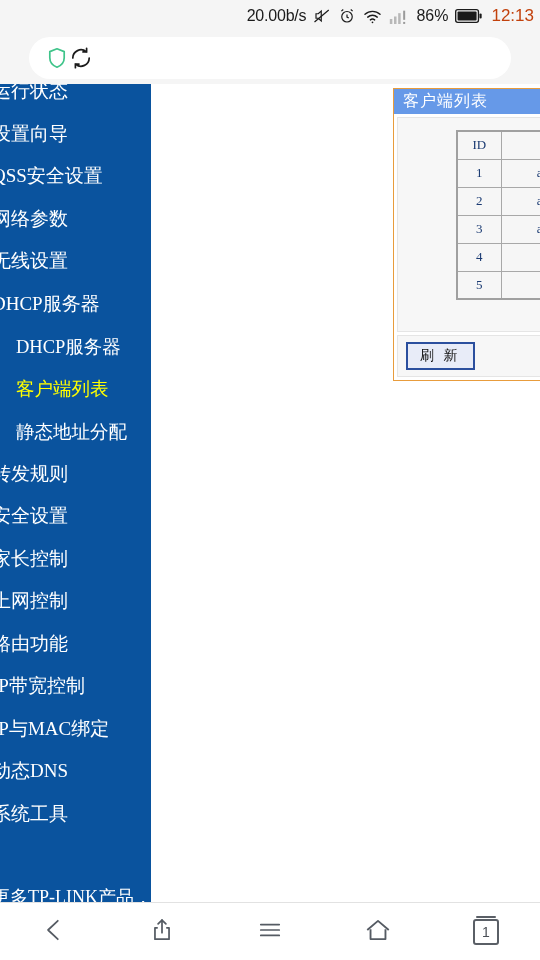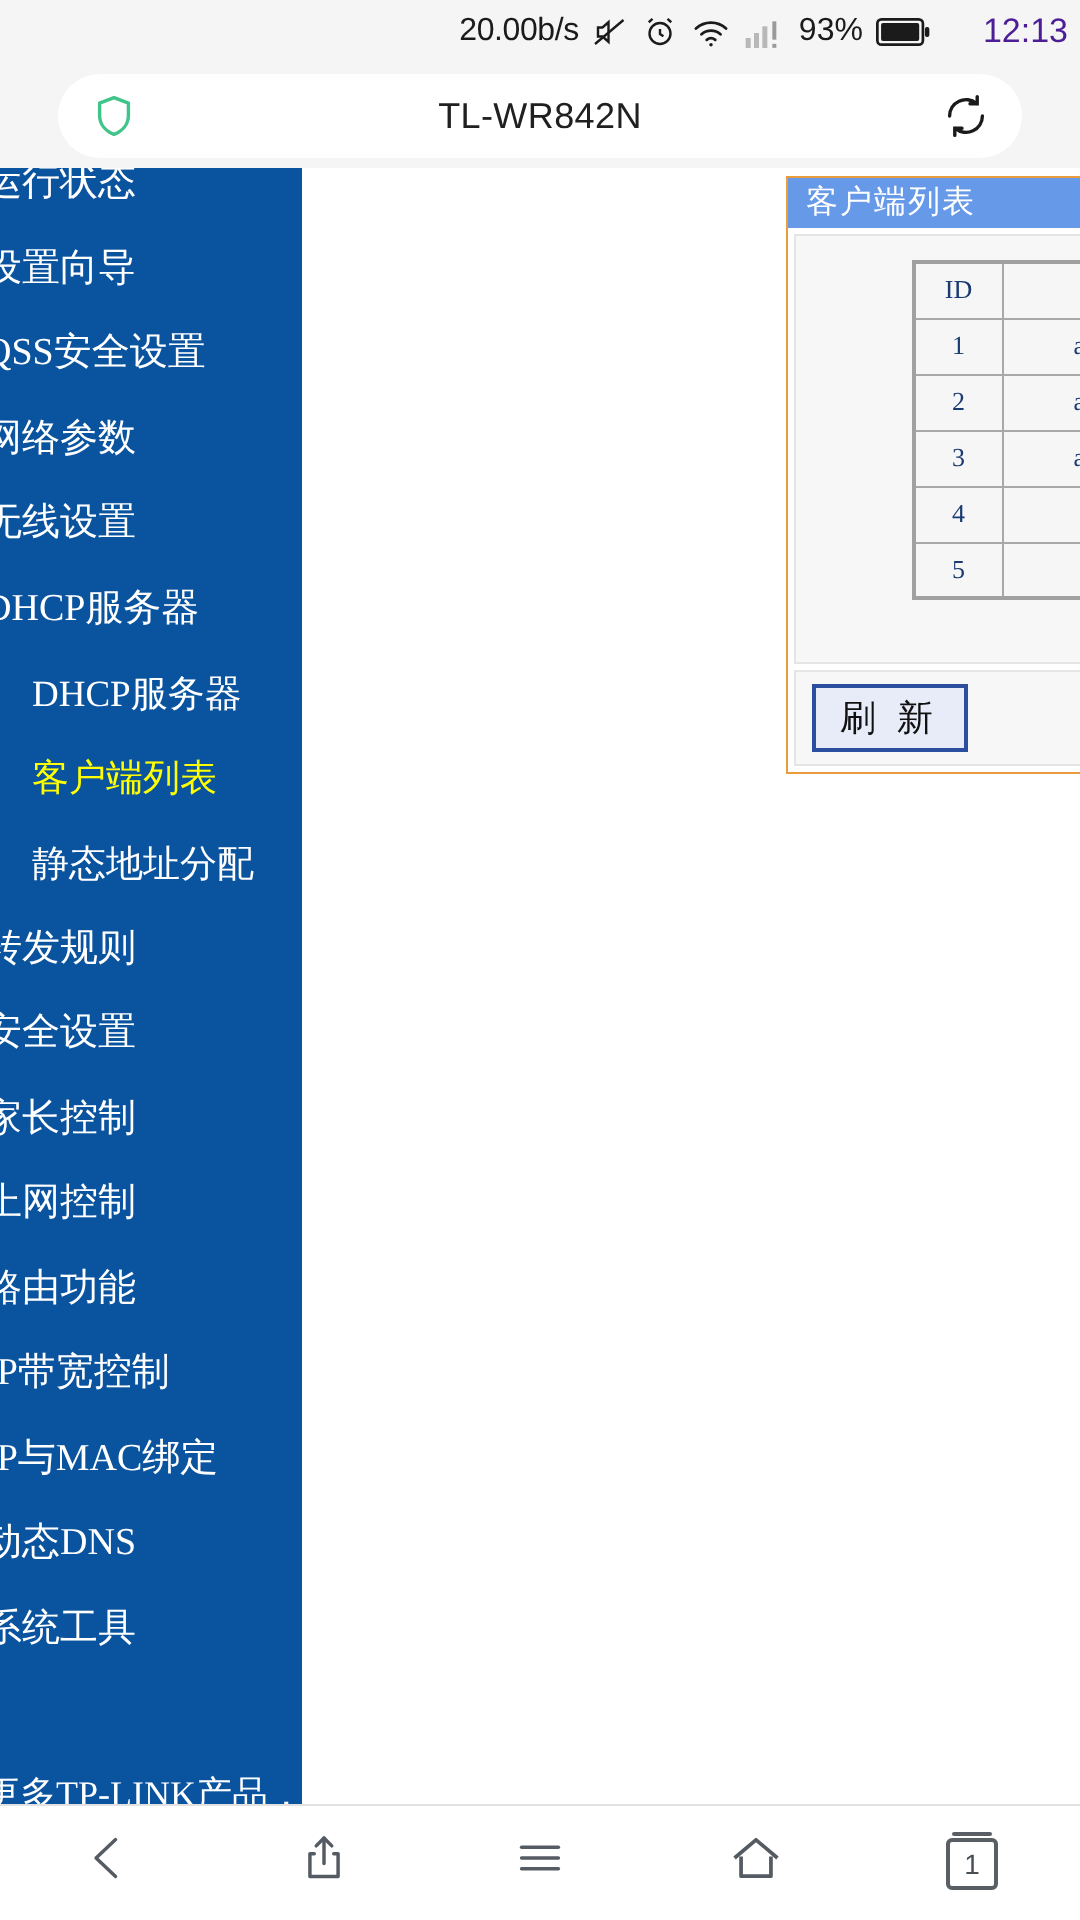--- a/index.html
+++ b/index.html
@@ -18,21 +18,21 @@
     display:flex; align-items:center; justify-content:flex-end;
     padding-right:6px;
     gap:7px;
   }
   .sb-text{
     font-size:16px; color:#1b1b1b; letter-spacing:-0.2px;
     font-family:"Liberation Sans", sans-serif;
     white-space:nowrap;
   }
   .sb-icon{ display:flex; align-items:center; }
-  .sb-time{ font-size:17px; color:#4c1d95; white-space:nowrap; margin-left:19px;}
+  .sb-time{ font-size:17px; color:#c2410c; white-space:nowrap; margin-left:2px;}
   .sb-batt{ font-size:16px; color:#1b1b1b; }
 
   
   .urlbar-wrap{
     position:absolute; top:32px; left:0;
     width:540px; height:52px;
     background:#f5f5f5;
     display:flex; align-items:center; justify-content:center;
   }
   .urlbar{
@@ -149,21 +149,21 @@
     border:1px solid #e5e5e5;
     margin:3px;
     padding:6px 0 6px 8px;
   }
   .btn-refresh{
     display:inline-block;
     border:2px solid #2b4f9e;
     background:#e8ecf8;
     padding:3px 12px;
     font-family:"Liberation Serif","DejaVu Serif",serif;
-    font-size:18px;
+    font-size:14px;
     color:#111111;
     letter-spacing:3px;
   }
 
   
   .navbar{
     position:absolute; top:902px; left:0;
     width:540px; height:58px;
     background:#ffffff;
     border-top:1px solid #e2e2e2;
@@ -220,41 +220,40 @@
   <span class="sb-icon">
     <svg width="20" height="17" viewBox="0 0 24 20">
       <rect x="1" y="13" width="3" height="6" fill="#b8b8b8"></rect>
       <rect x="6" y="10" width="3" height="9" fill="#b8b8b8"></rect>
       <rect x="11" y="6" width="3" height="13" fill="#b8b8b8"></rect>
       <rect x="17" y="3" width="2.4" height="11" fill="#9a9a9a"></rect>
       <rect x="17" y="16.5" width="2.4" height="2.4" fill="#9a9a9a"></rect>
     </svg>
   </span>
 
-  <span class="sb-batt">93%</span>
+  <span class="sb-batt">86%</span>
 
   <span class="sb-icon">
     <svg width="27" height="16" viewBox="0 0 32 18">
       <rect x="0.8" y="1.5" width="27" height="15" rx="2.5" fill="none" stroke="#1b1b1b" stroke-width="1.6"></rect>
       <rect x="3" y="3.6" width="22.6" height="10.8" rx="1.2" fill="#1b1b1b"></rect>
       <rect x="29" y="6" width="2.6" height="6" rx="1.2" fill="#1b1b1b"></rect>
     </svg>
   </span>
 
   <span class="sb-time">12:13</span>
 </div>
 
 <div class="urlbar-wrap">
   <div class="urlbar">
     <span class="shield-icon">
       <svg width="24" height="24" viewBox="0 0 24 24" fill="none" stroke="#3fc48a" stroke-width="1.7" stroke-linejoin="round">
         <path d="M12 2.8 4.8 5.6v6.1c0 4.4 3 7.8 7.2 9.5 4.2-1.7 7.2-5.1 7.2-9.5V5.6z"></path>
       </svg>
     </span>
-    <span class="url-title">TL-WR842N</span>
     <span class="reload-icon">
       <svg width="24" height="24" viewBox="0 0 24 24" fill="none" stroke="#1b1b1b" stroke-width="1.7" stroke-linecap="round">
         <path d="M20.2 12a8.2 8.2 0 0 1-13.4 6.3"></path>
         <path d="M3.8 12A8.2 8.2 0 0 1 17.2 5.7"></path>
         <path d="M17.6 2.3v3.6h-3.6"></path>
         <path d="M6.4 21.7v-3.6h3.6"></path>
       </svg>
     </span>
   </div>
 </div>

